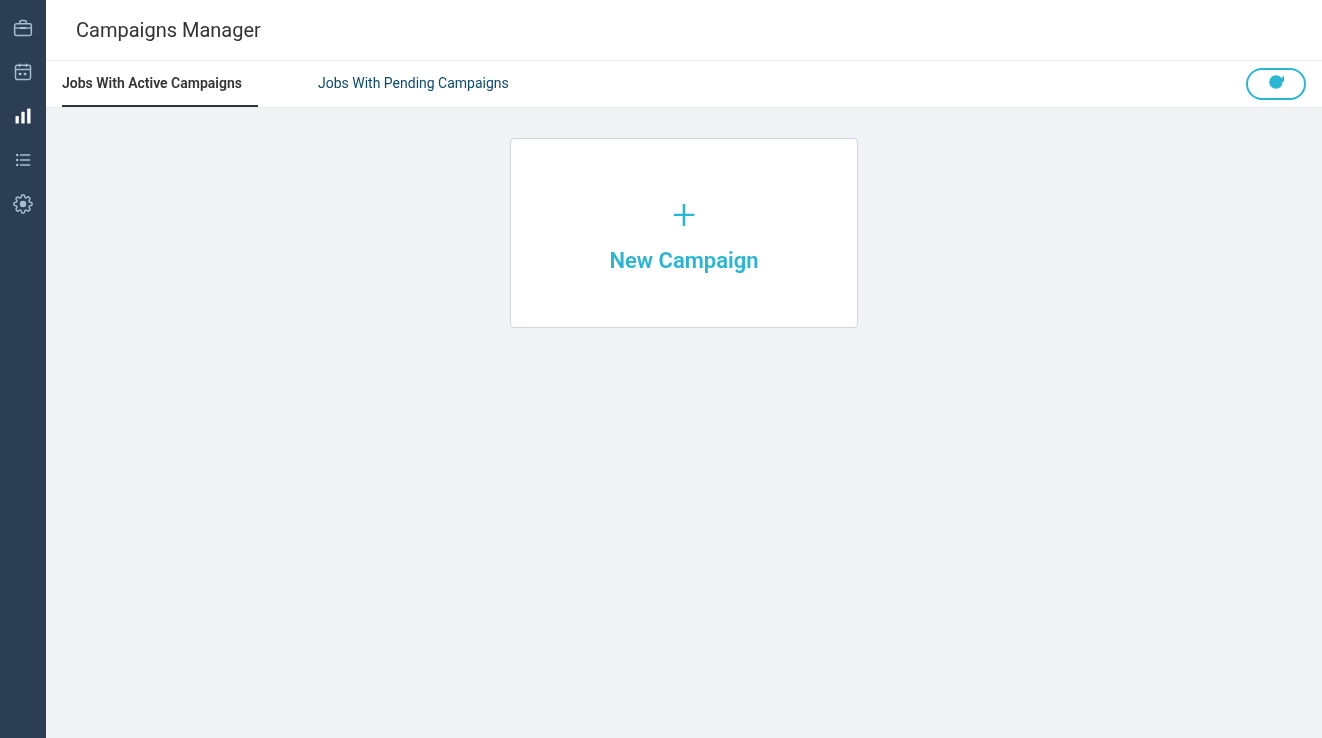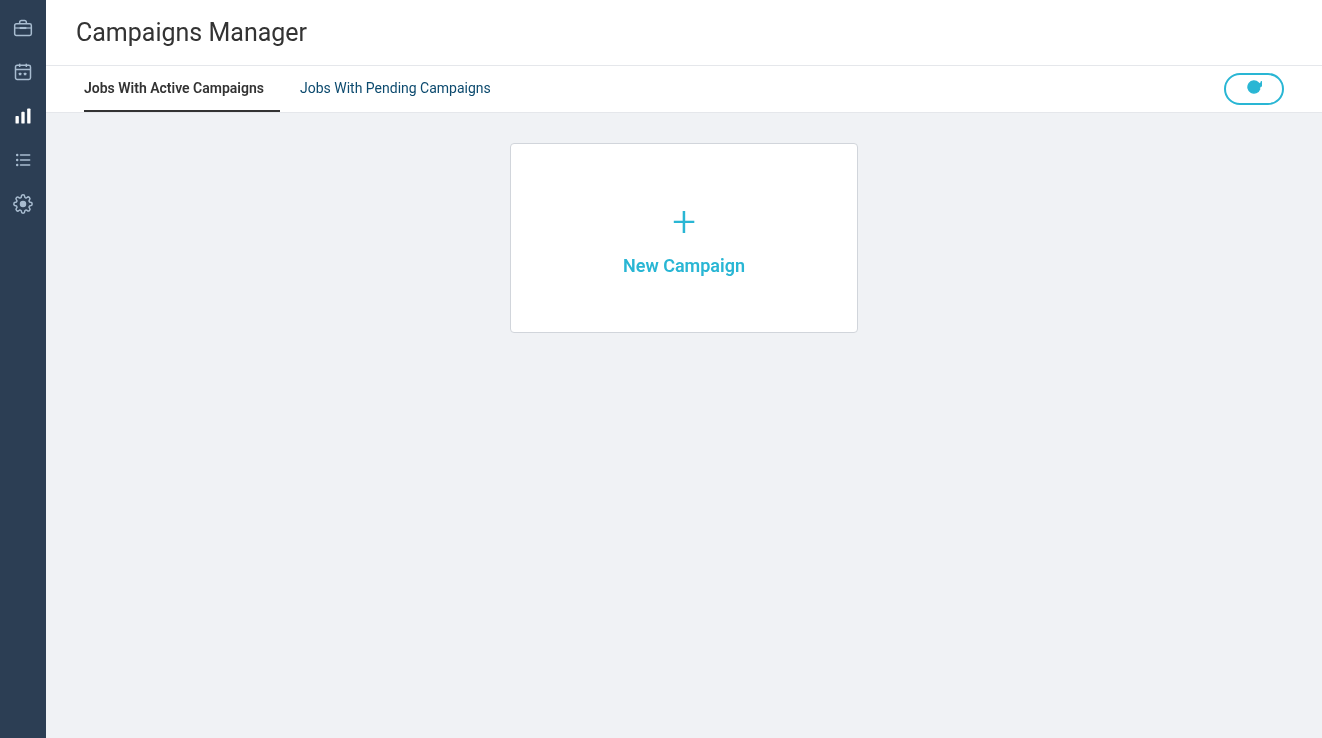--- a/index.html
+++ b/index.html
@@ -62,33 +62,34 @@
     }
 
     
     .header {
       background: #fff;
       padding: 18px 30px;
       border-bottom: 1px solid #e5e7eb;
     }
 
     .header-title {
-      font-size: 25px;
+      font-size: 20px;
       font-weight: 400;
       color: #333;
     }
 
     
     .tab-bar {
       background: #fff;
-      padding: 0 38px;
+      padding: 0 16px;
       display: flex;
       align-items: center;
       border-bottom: 1px solid #e5e7eb;
       position: relative;
+      gap: 40px;
     }
 
     .tab {
       padding: 14px 16px 14px 0;
       margin-right: 20px;
       font-size: 14px;
       color: #0c4a6e;
       cursor: pointer;
       border-bottom: 2px solid transparent;
       white-space: nowrap;
@@ -141,21 +142,21 @@
     }
 
     .new-campaign-plus {
       font-size: 42px;
       color: #29b6d4;
       line-height: 1;
       font-weight: 300;
     }
 
     .new-campaign-label {
-      font-size: 18px;
+      font-size: 22px;
       font-weight: 600;
       color: #29b6d4;
     }
 
     
     svg {
       fill: currentColor;
     }
   </style>
 </head>

